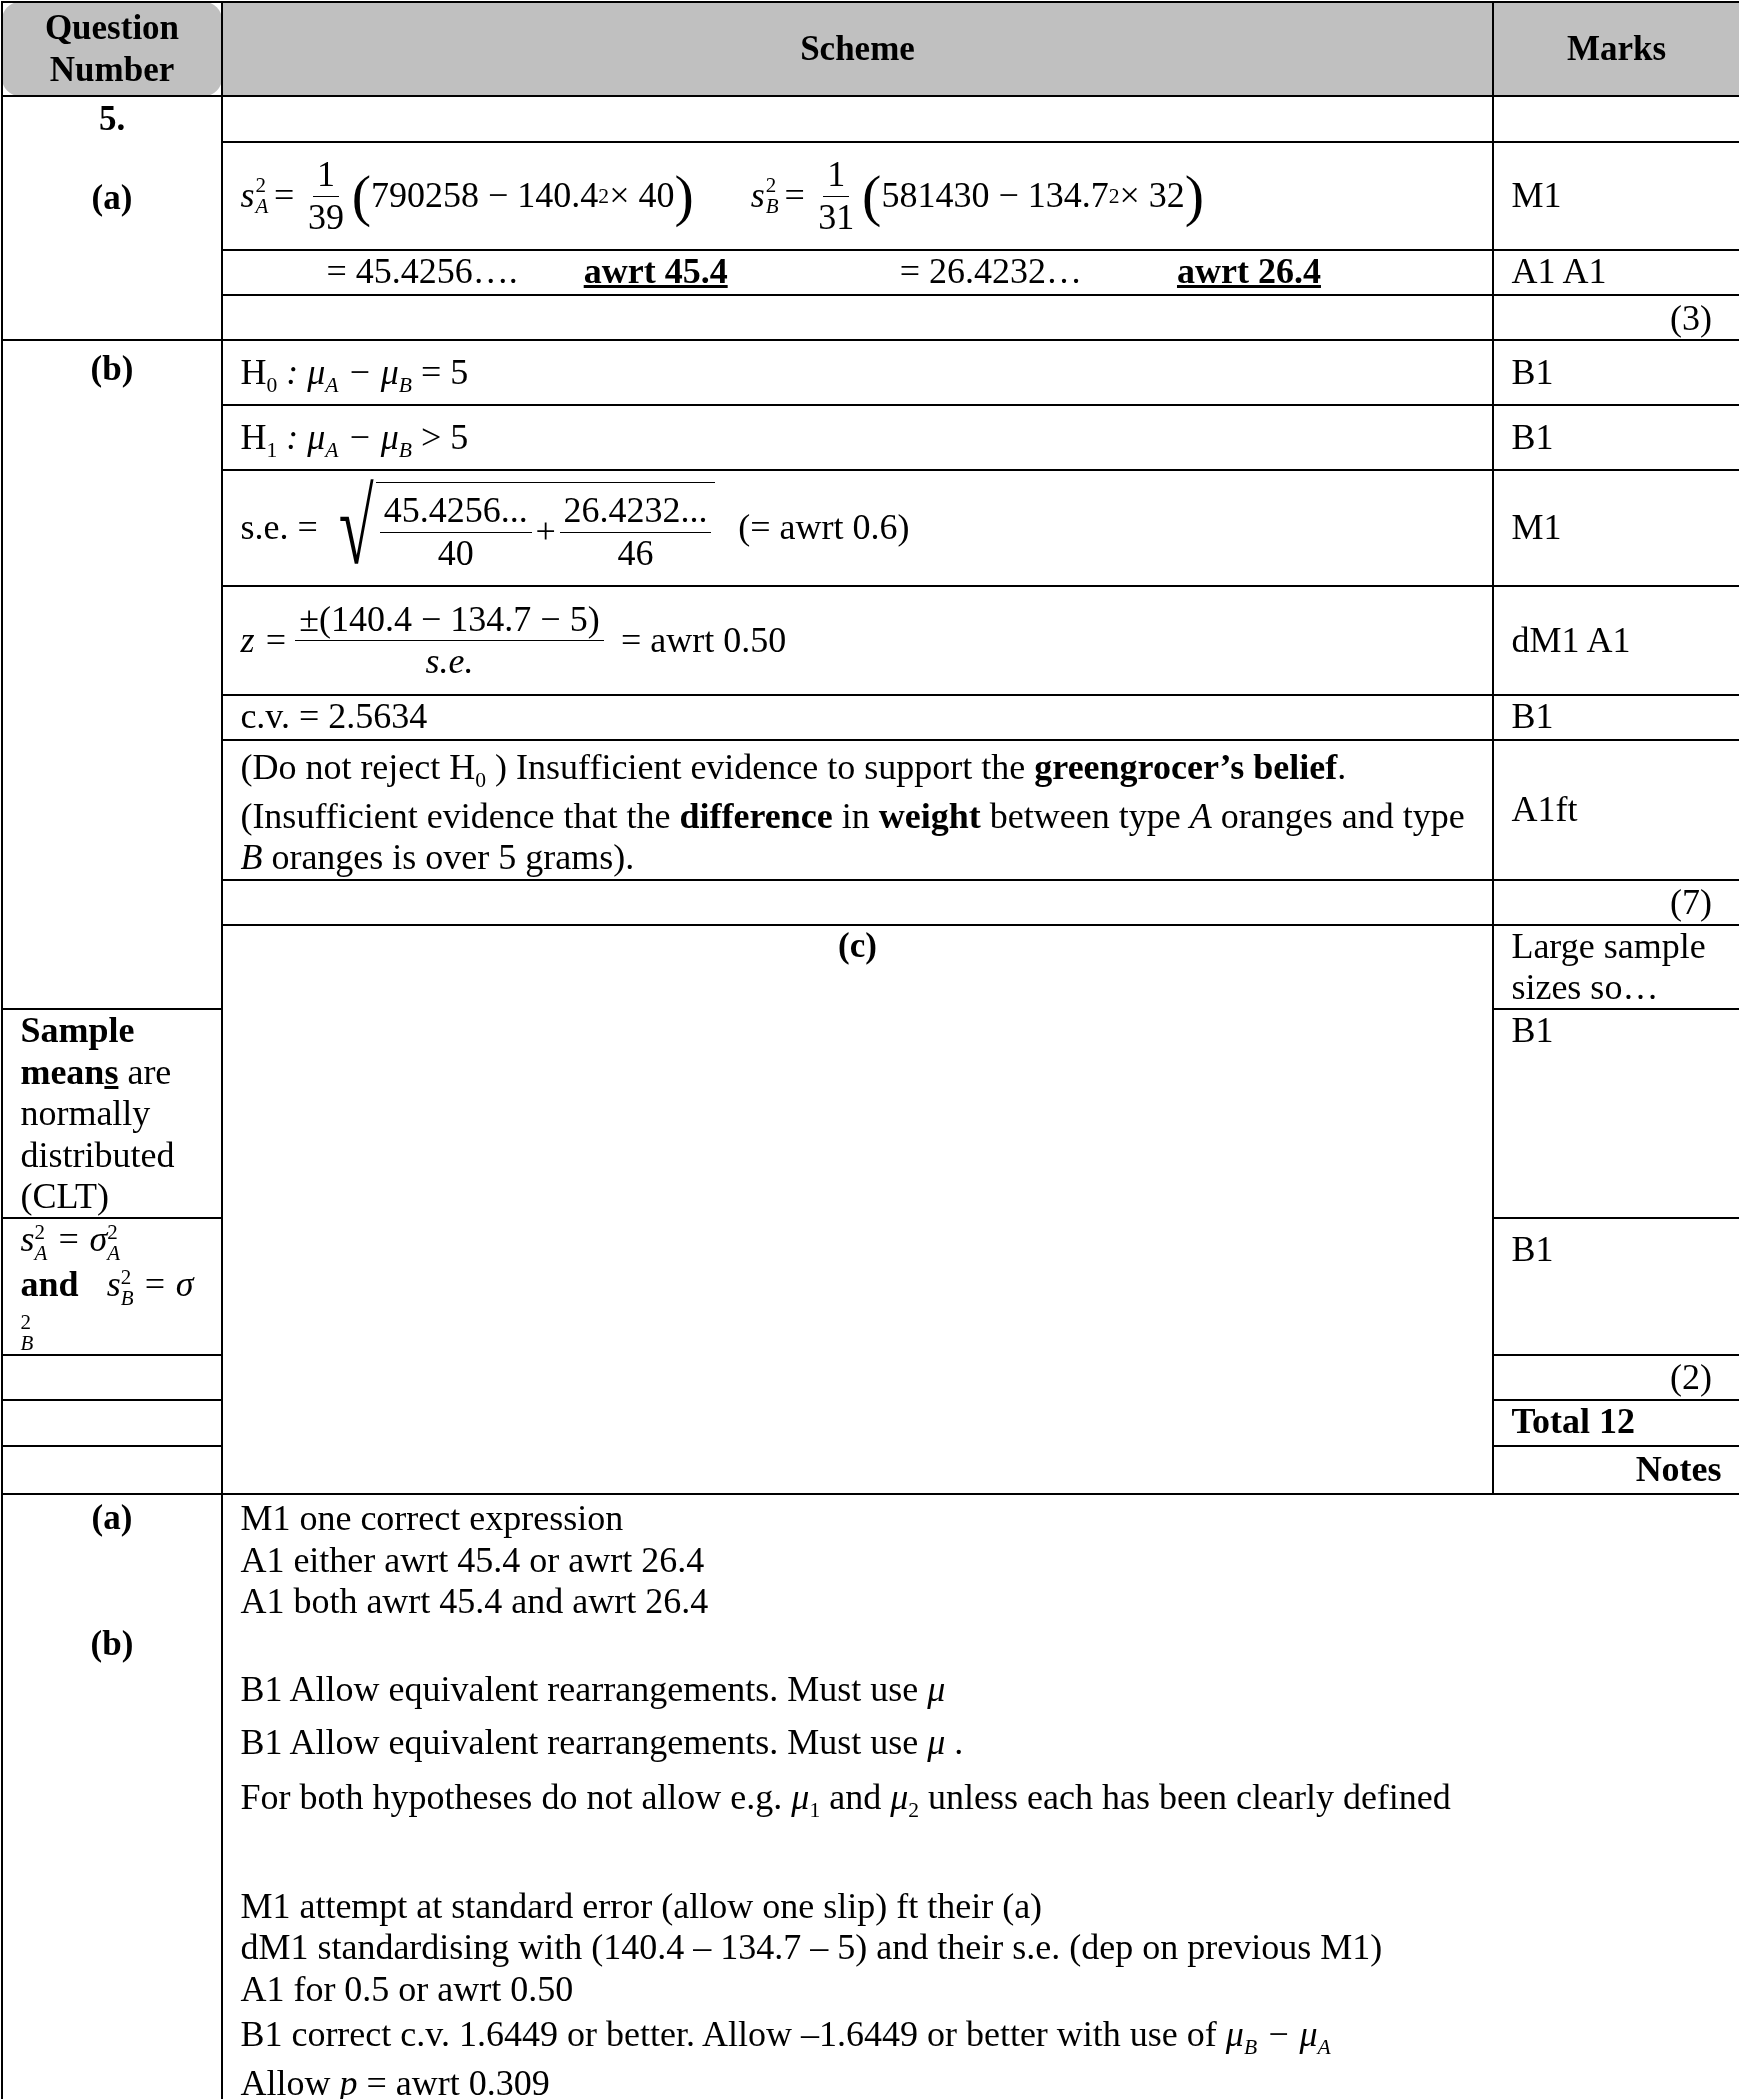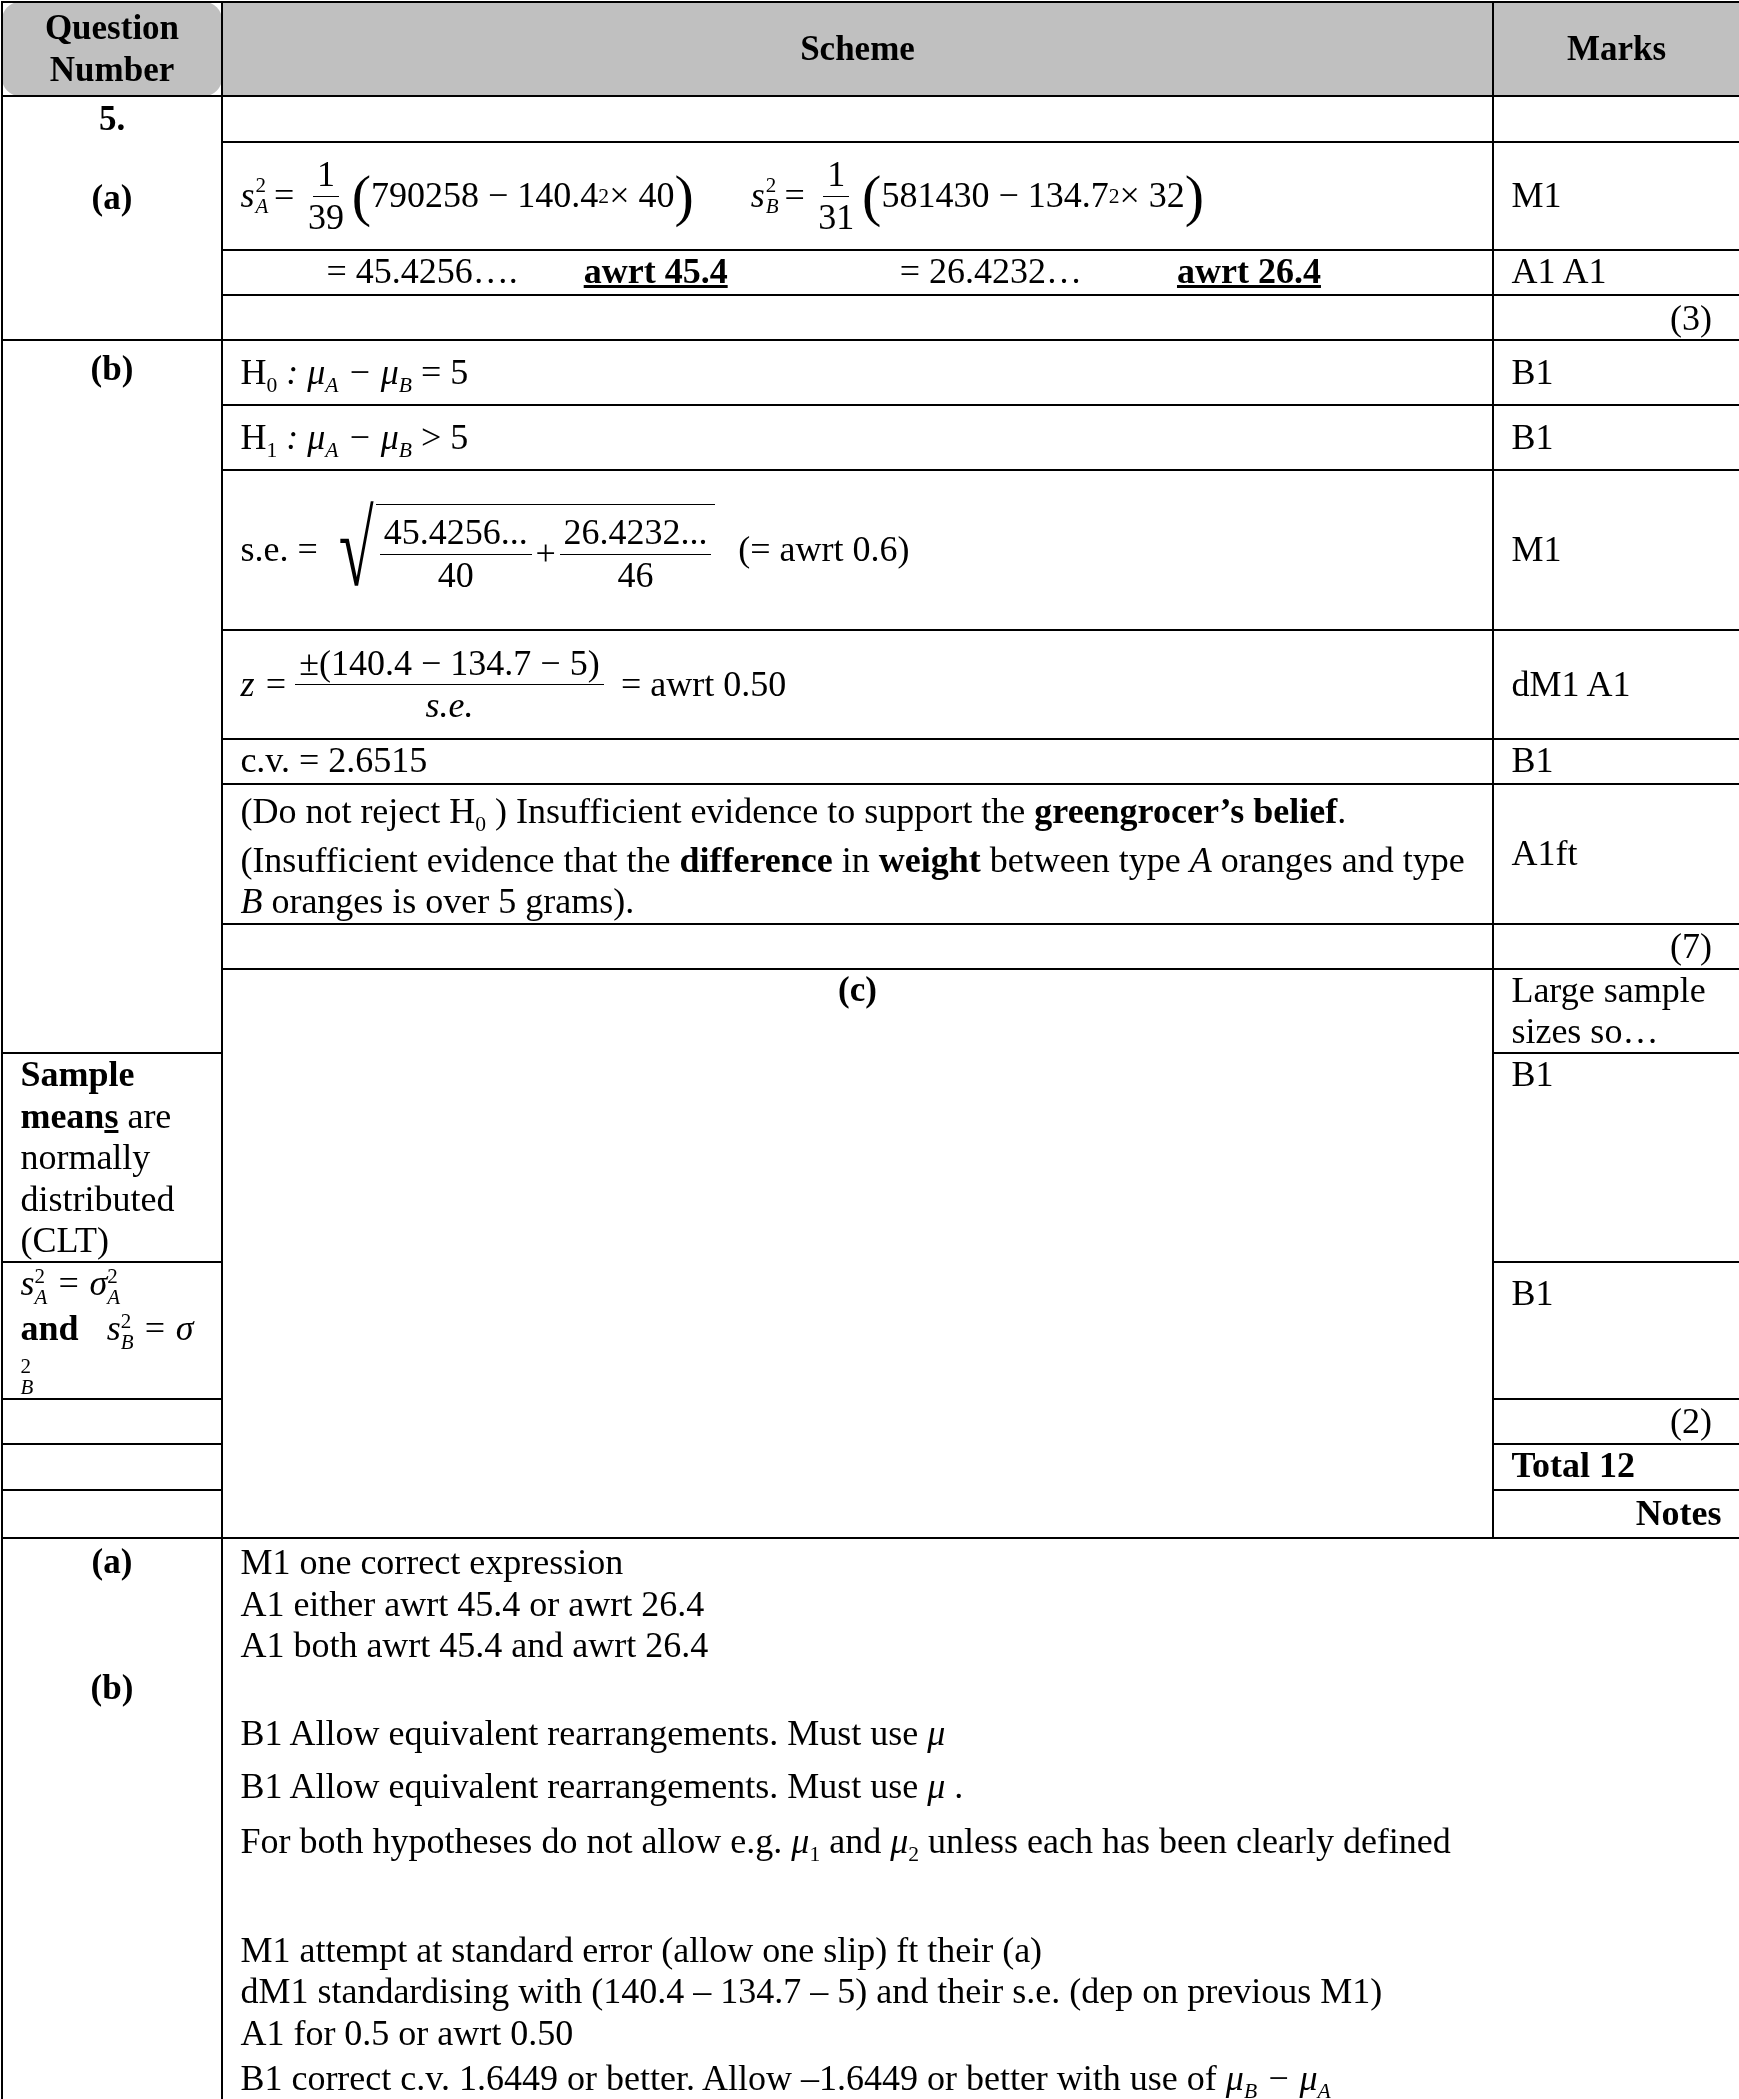--- a/index.html
+++ b/index.html
@@ -116,21 +116,21 @@
       <span>H</span><sub>0</sub><span class="it"> : μ</span><sub class="it">A</sub><span class="it"> − μ</span><sub class="it">B</sub><span> = 5</span>
     </td>
     <td class="mid">B1</td>
   </tr>
   <tr style="height:65px">
     <td class="mid">
       <span>H</span><sub>1</sub><span class="it"> : μ</span><sub class="it">A</sub><span class="it"> − μ</span><sub class="it">B</sub><span> &gt; 5</span>
     </td>
     <td class="mid">B1</td>
   </tr>
-  <tr style="height:160px">
+  <tr style="height:116px">
     <td class="mid">
       <span style="display:inline-flex;align-items:center;">
         <span>s.e. =</span>
         <span class="sqrt" style="margin-left:9.7px;">
           <span class="rad">√</span>
           <span class="body">
             <span class="frac">
                   <span class="num">45.4256...</span>
                   <span class="den">40</span>
                 </span>
@@ -153,21 +153,21 @@
         <span class="frac" style="margin-left:7.7px;">
               <span class="num">±(140.4 − 134.7 − 5)</span>
               <span class="den it">s.e.</span>
             </span>
         <span style="margin-left:13.5px;">= awrt 0.50</span>
       </span>
     </td>
     <td class="mid">dM1 A1</td>
   </tr>
   <tr style="height:45px">
-    <td>c.v. = 2.6515</td>
+    <td>c.v. = 2.5634</td>
     <td>B1</td>
   </tr>
   <tr style="height:124px">
     <td style="padding-top:5.8px;">
       <div style="margin-bottom:7.7px;">
         <span>(Do not reject </span><span>H</span><sub>0</sub><span> ) Insufficient evidence to support the </span><span class="b">greengrocer’s belief</span><span>.</span>
       </div>
       <div>
         <span>(Insufficient evidence that the </span><span class="b">difference</span><span> in </span><span class="b">weight</span><span> between type </span><span class="it">A</span><span> oranges and type </span><span class="it">B</span><span> oranges is over 5 grams).</span>
       </div>

